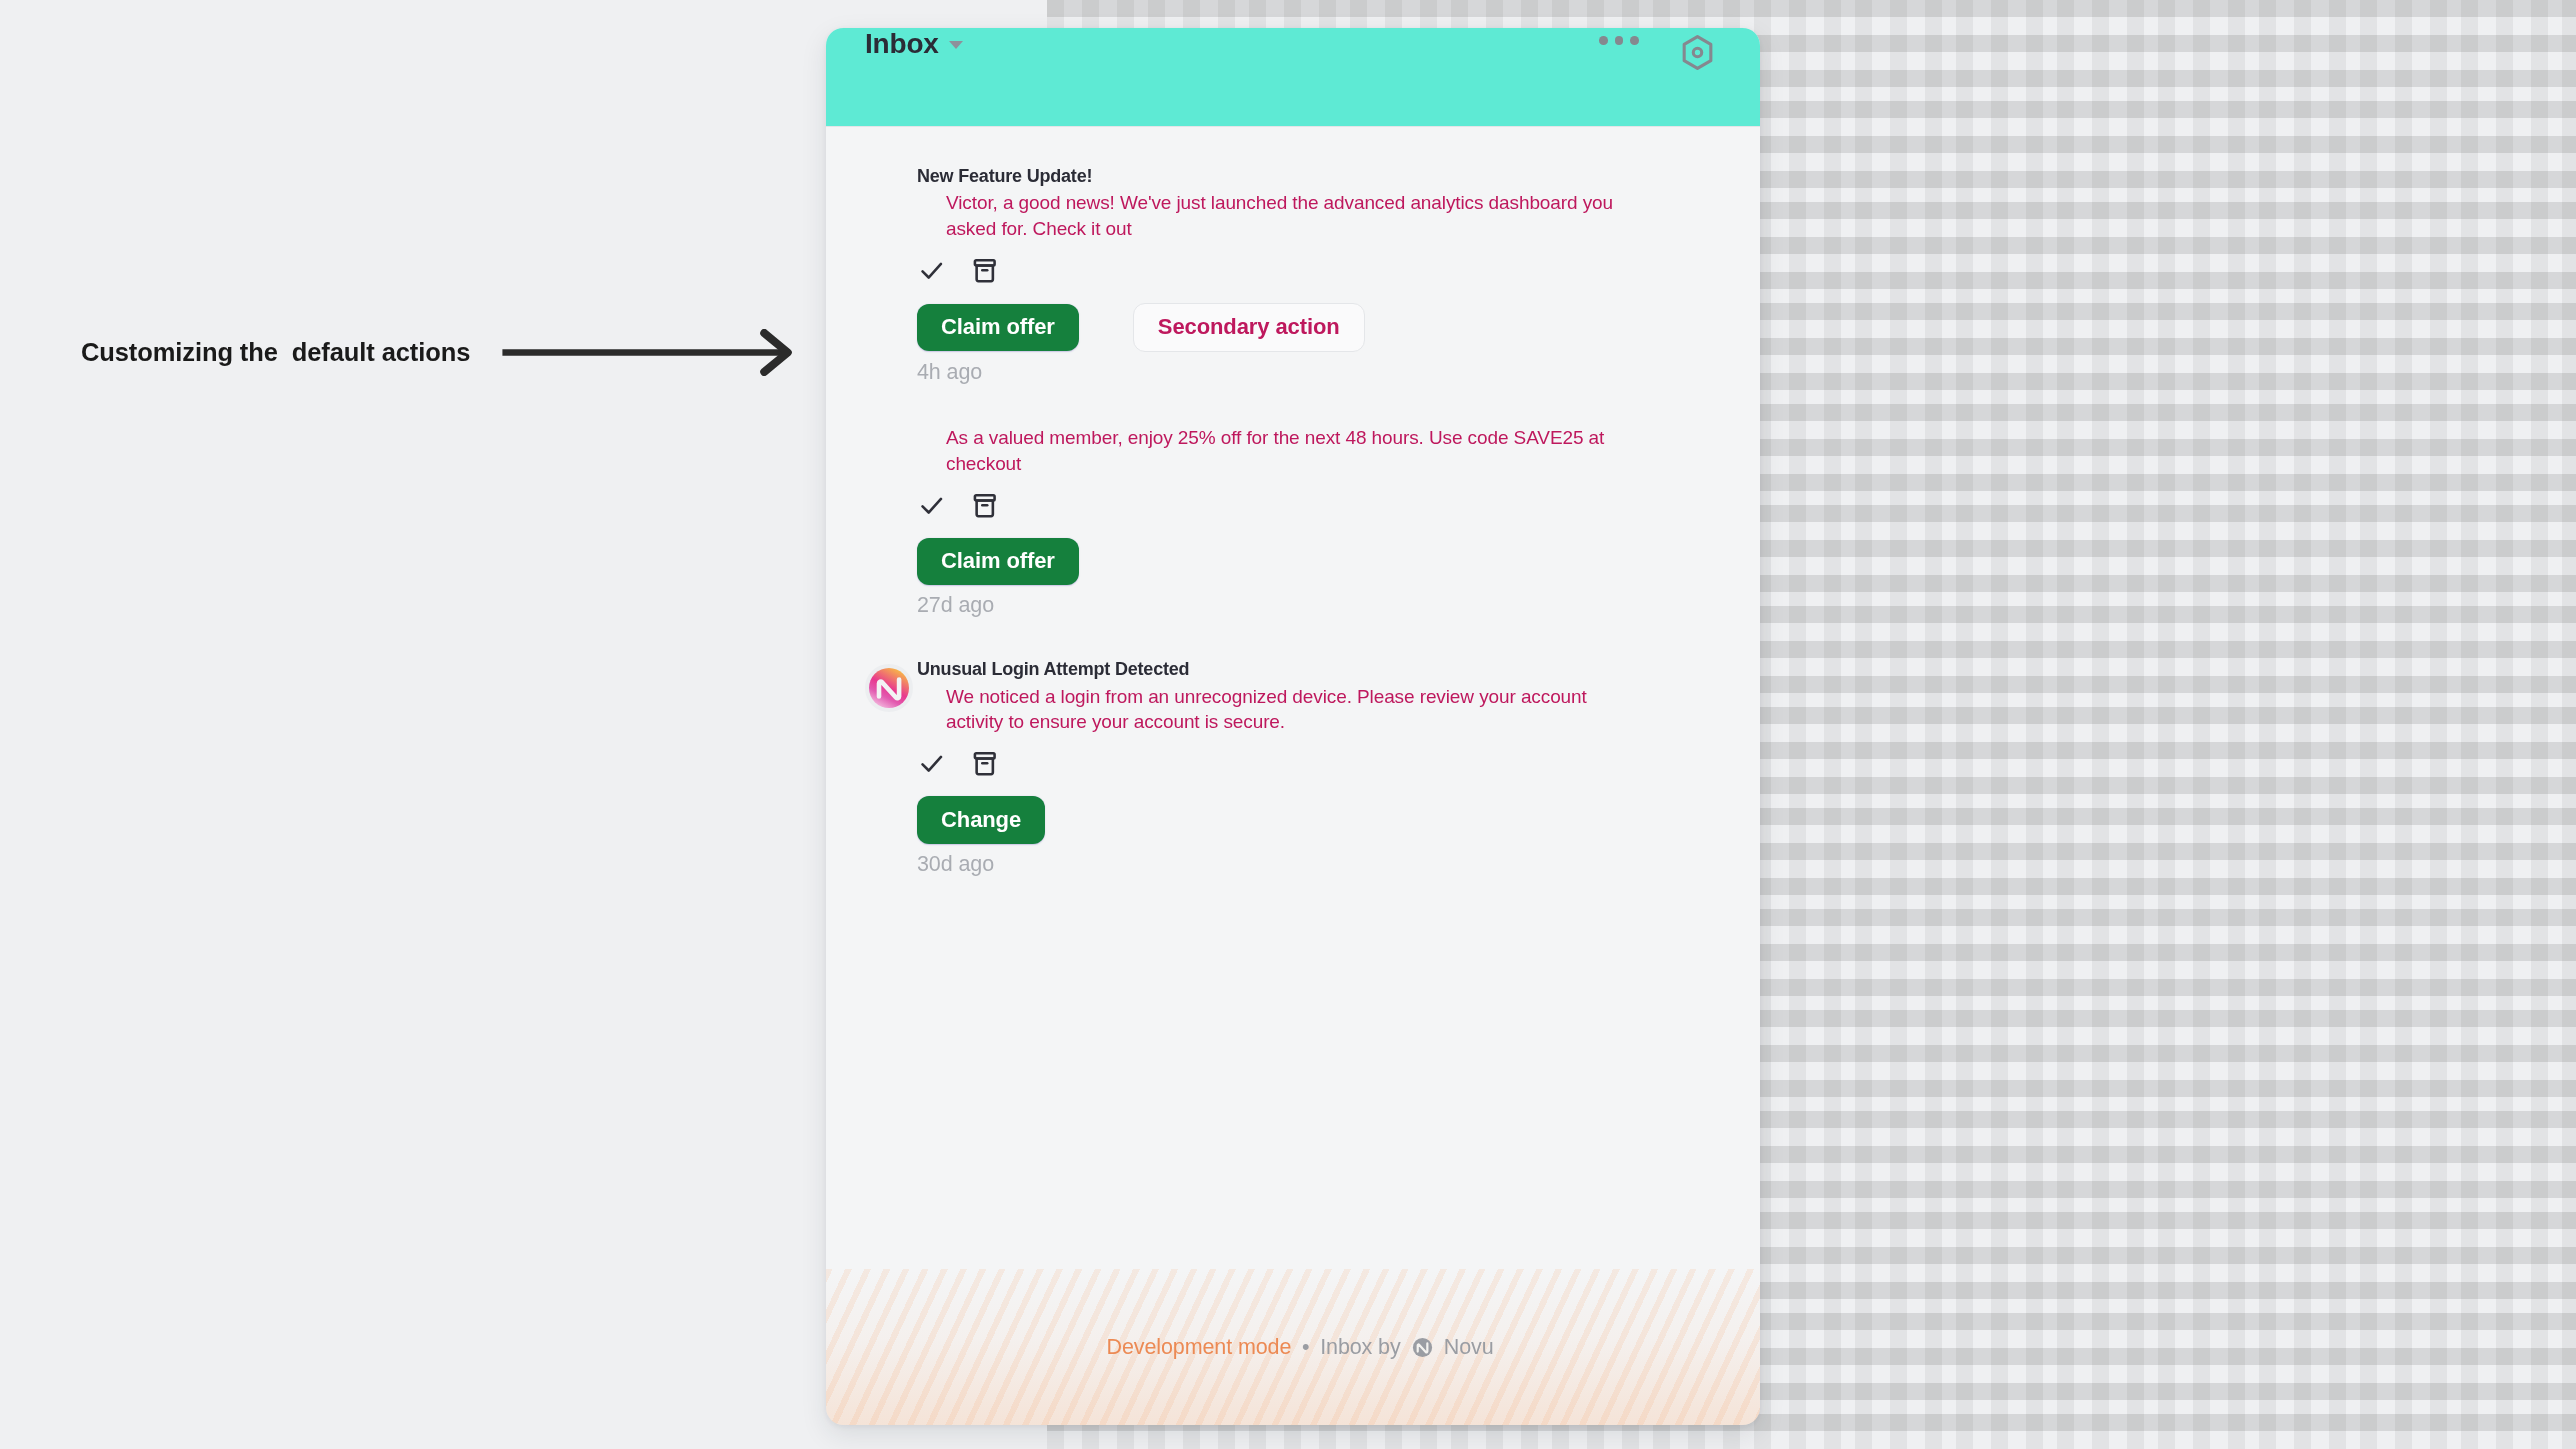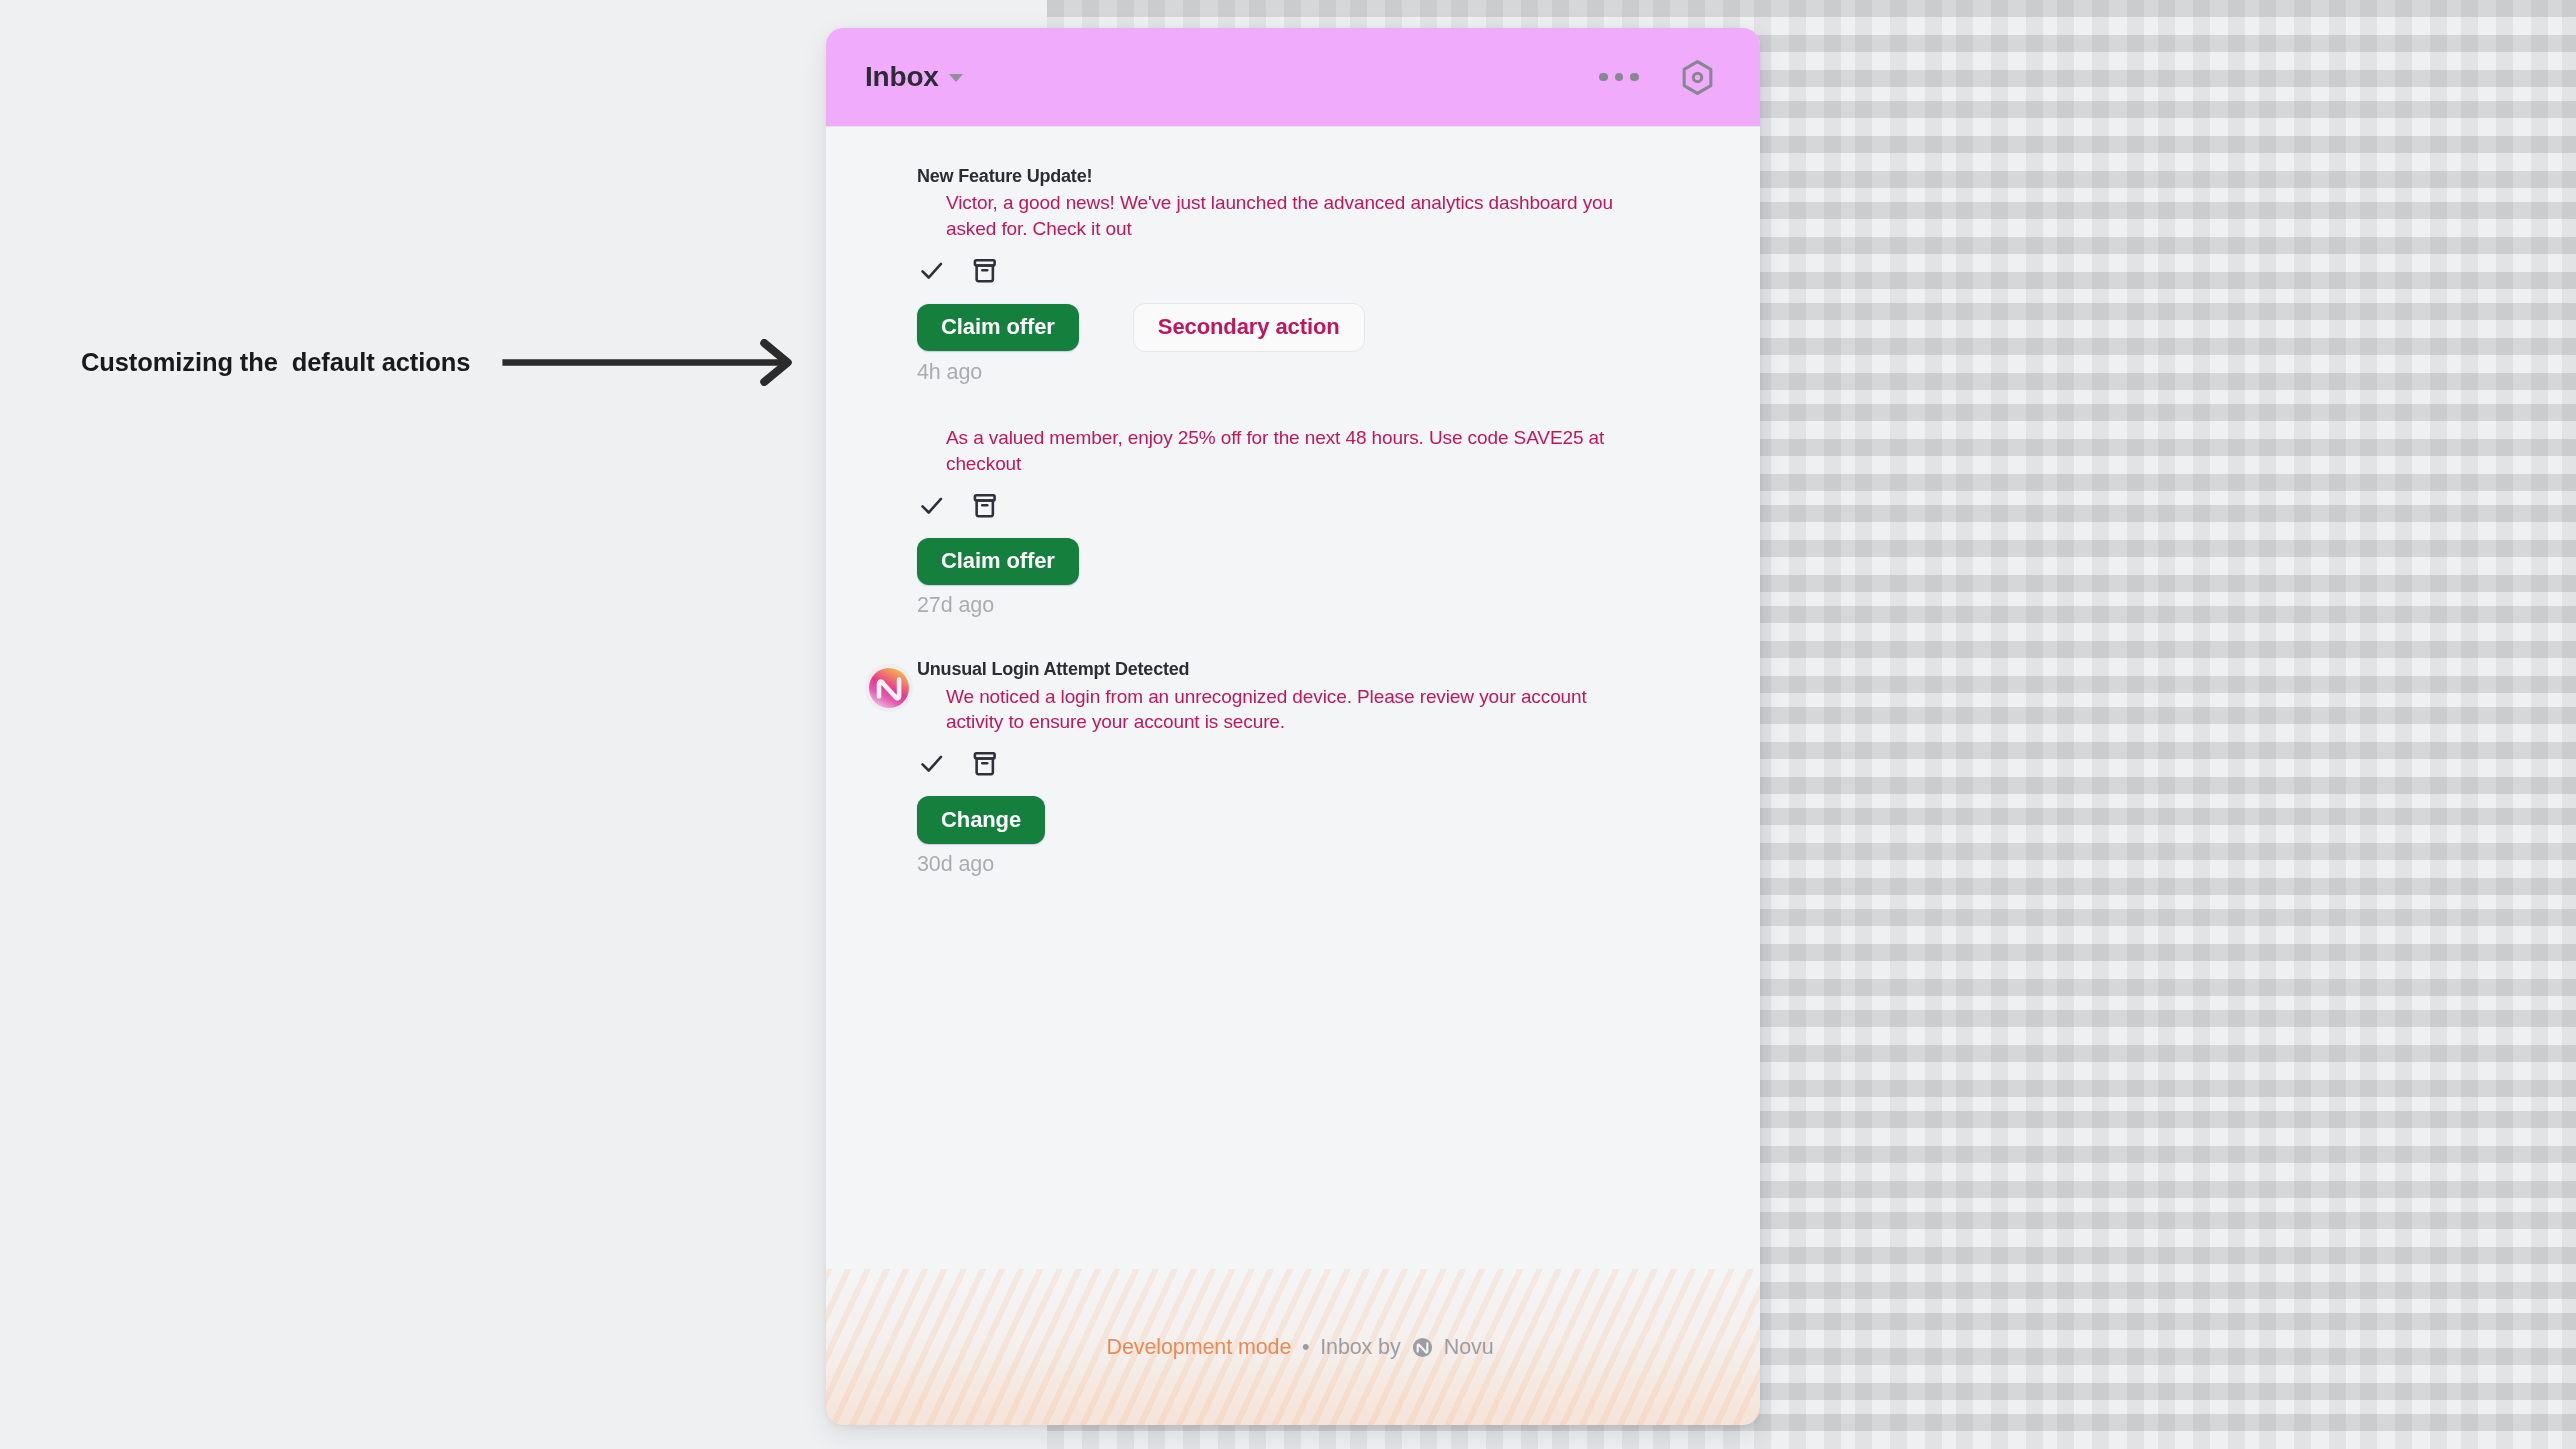--- a/index.html
+++ b/index.html
@@ -27,21 +27,21 @@
     background-image:
       repeating-linear-gradient(to bottom,
         rgba(0,0,0,0.05) 0 17.4px, rgba(0,0,0,0) 17.4px 35px);
     background-size:2px 101px;
     background-position:101px 0;
     background-repeat:repeat;
   }
 
   
   #annotation{
-    position:absolute; left:81px; top:339px;
+    position:absolute; left:81px; top:329px;
     display:flex; align-items:center; gap:12px;
     z-index:6;
   }
   #annotation-label{
     font-size:25.5px; font-weight:bold; color:#1a1a1a;
     letter-spacing:-0.1px; white-space:pre;
   }
   #annotation-arrow{ margin-left:19px; display:block; }
 
   
@@ -52,24 +52,24 @@
     border-radius:17.4px;
     box-shadow:0 9.4px 27px rgba(30,35,50,0.10),
                0 1.3px 5.4px rgba(30,35,50,0.06);
     overflow:hidden;
     display:flex; flex-direction:column;
     z-index:5;
   }
   
   #inbox-header{
     height:99px; flex:0 0 99px;
-    display:flex; align-items:center;
+    display:flex; align-items:flex-start;
     padding:0 38px 0 39px;
     border-bottom:1.3px solid #e3e5e8;
-    background:#f0abfc;
+    background:#5eead4;
   }
   #inbox-title-group{ display:flex; align-items:center; gap:10.7px; cursor:pointer; }
   #inbox-title{ font-size:28px; font-weight:600; color:#2b2c36; letter-spacing:-0.2px; }
   .chevron-down{ width:0;height:0;border-left:7.4px solid transparent;border-right:7.4px solid transparent;border-top:8px solid #8e919b; margin-top:2.7px;}
   #header-spacer{ flex:1; }
   #more-icon{ display:flex; align-items:center; gap:6.7px; cursor:pointer; padding:8px; }
   #more-icon i{ display:block; width:8.7px;height:8.7px;border-radius:50%;background:#85888f; }
   #settings-icon{ margin-left:25.5px; cursor:pointer; display:flex; padding:5.4px; }
 
   

